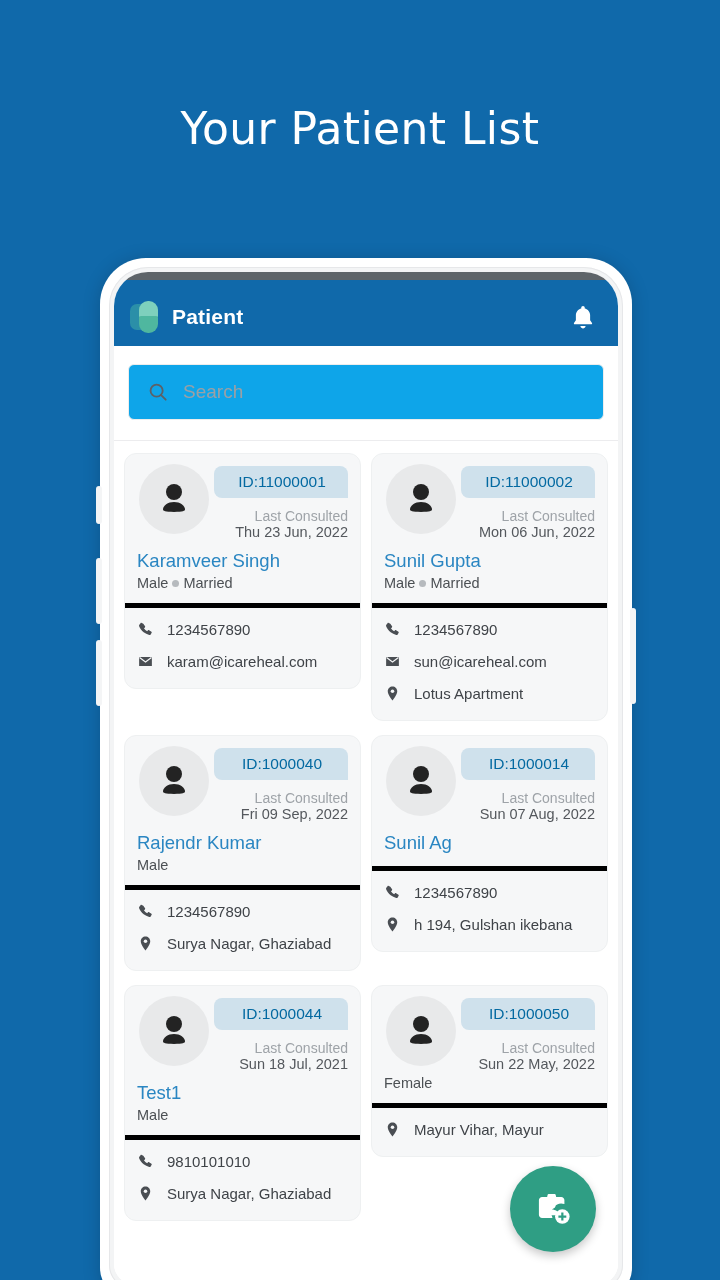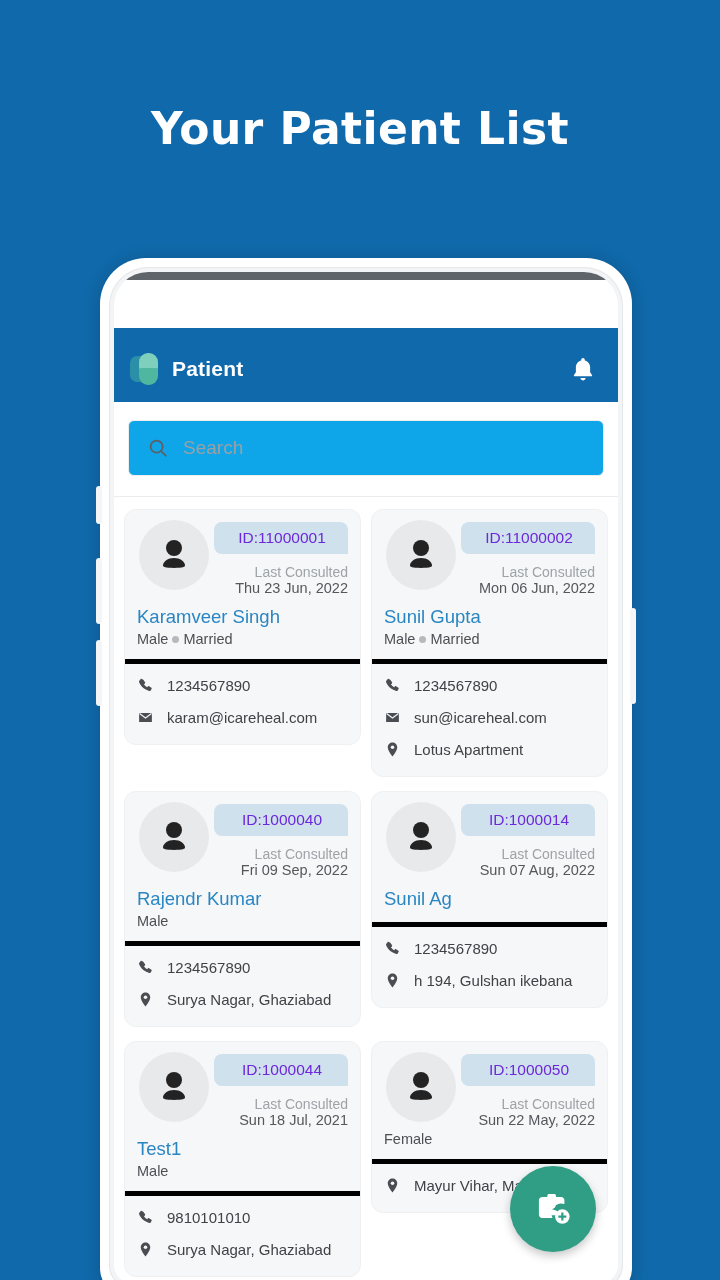--- a/index.html
+++ b/index.html
@@ -18,21 +18,21 @@
 
   
   .promo-title {
     position: absolute;
     top: 98px;
     left: 0;
     width: 720px;
     text-align: center;
     color: #ffffff;
     font-size: 44px;
-    font-weight: 700;
+    font-weight: 400;
     letter-spacing: 0.4px;
     line-height: 62px;
     font-family: "DejaVu Sans", sans-serif;
   }
 
   
   .phone {
     position: absolute;
     left: 100px;
     top: 258px;
@@ -82,26 +82,25 @@
     background: #ffffff;
   }
 
   .status-bar {
     height: 8px;
     background: #5e6469;
   }
 
   
   .app-bar {
-    height: 74px;
+    height: 66px;
     background: #1069aa;
     display: flex;
     align-items: center;
     padding: 8px 20px 0 16px;
-    margin-top: 48px;
   }
 
   .app-logo {
     width: 30px;
     height: 32px;
     position: relative;
     flex: 0 0 auto;
     margin-right: 12px;
   }
   .app-logo .lf-a {
@@ -178,21 +177,21 @@
     overflow: hidden;
     align-self: start;
   }
 
   .card-top { padding: 12px 12px 12px 12px; position: relative; }
 
   .id-row { display: flex; justify-content: flex-end; }
 
   .id-badge {
     background: #cfe1ec;
-    color: #6d28d9;
+    color: #0369a1;
     font-size: 15.5px;
     border-radius: 8px 8px 0 8px;
     padding: 7px 16px 7px 18px;
     min-width: 134px;
     text-align: center;
   }
 
   .avatar {
     position: absolute;
     left: 14px;

